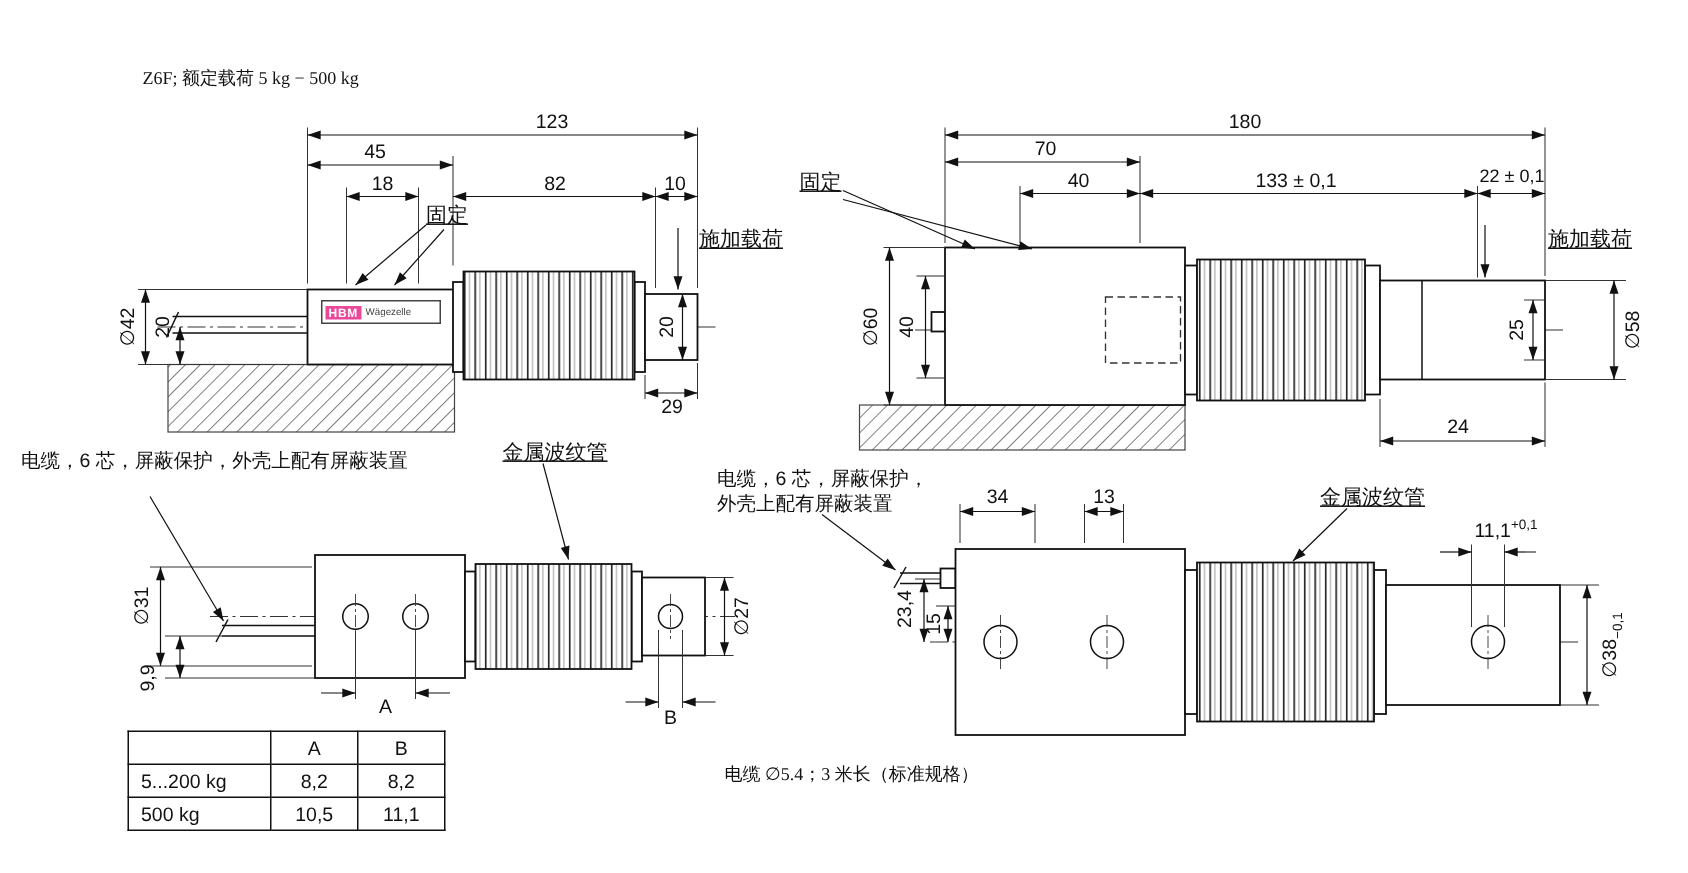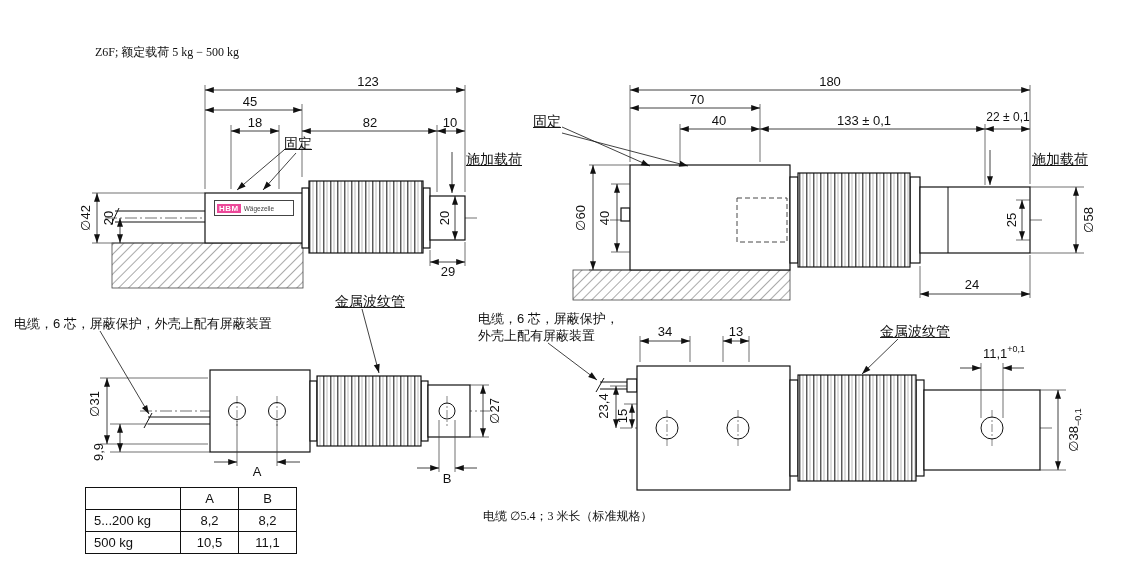--- a/index.html
+++ b/index.html
@@ -246,21 +246,21 @@
   <div class="lbl rot" style="left:109px; top:218px">20</div>
   <div class="lbl rot" style="left:445px; top:218px">20</div>
   <div class="lbl c" style="left:448px; top:272px">29</div>
 
   <div class="logoPlate">
     <span class="hbm">HBM</span>
     <span class="cap">Wägezelle</span>
   </div>
 
   <div class="lbl c fs14" style="left:370px; top:301px">金属波纹管</div>
-  <div class="lbl" style="left:14px; top:317px">电缆，6 芯，屏蔽保护，外壳上配有屏蔽装置</div>
+  <div class="lbl" style="left:14px; top:300px">电缆，6 芯，屏蔽保护，外壳上配有屏蔽装置</div>
   <div class="lbl rot" style="left:95px; top:404px">∅31</div>
   <div class="lbl rot" style="left:99px; top:452px">9,9</div>
   <div class="lbl c" style="left:257px; top:472px">A</div>
   <div class="lbl c" style="left:447px; top:479px">B</div>
   <div class="lbl rot" style="left:495px; top:411px">∅27</div>
 
   <table class="spec">
     <tbody>
         <tr>
       <th></th>

